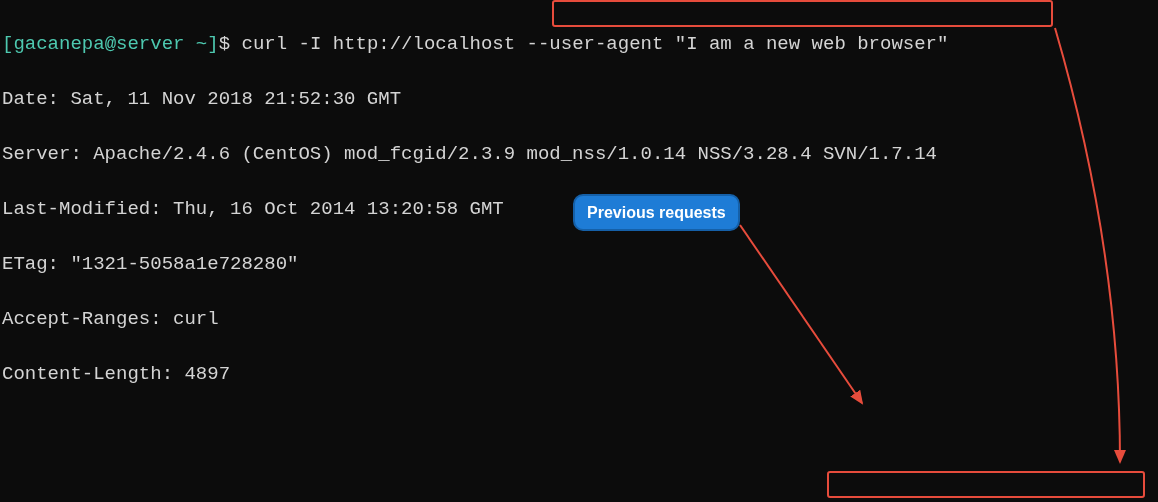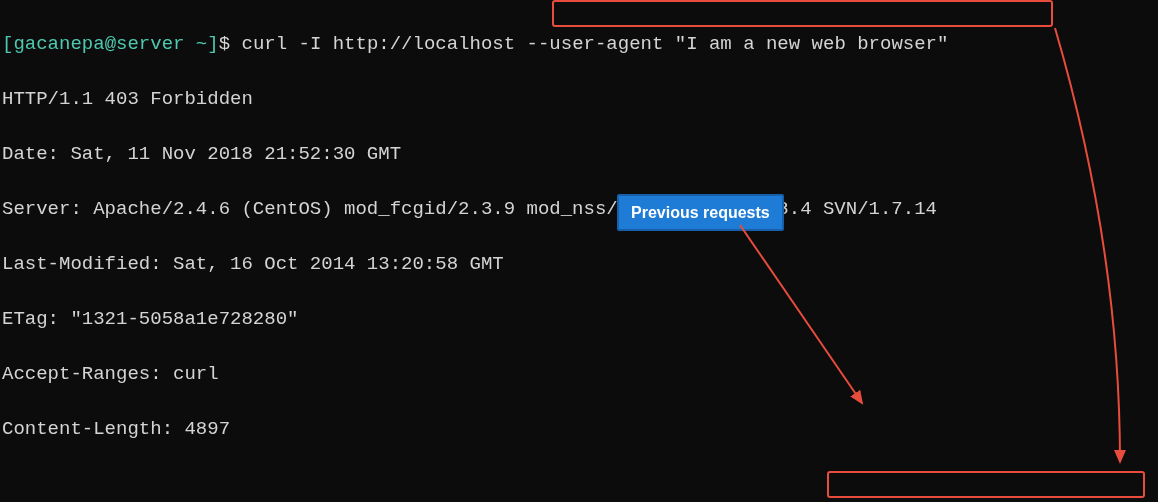--- a/index.html
+++ b/index.html
@@ -56,40 +56,38 @@
     }
     .blue-label {
       position: absolute;
       background: #1e7cd6;
       border: 2px solid #1560a8;
       color: #ffffff;
       font-family: Arial, sans-serif;
       font-size: 16px;
       font-weight: bold;
       padding: 5px 12px;
-      border-radius: 2px;
-      margin-left: 44px;
+      border-radius: 10px;
     }
     .arrow {
       position: absolute;
       pointer-events: none;
     }
     .line {
       display: block;
     }
   </style>
 </head>
 <body>
 
 <div class="terminal">
 <span class="line"><span class="prompt-bracket">[</span><span class="user">gacanepa</span><span class="at">@</span><span class="host">server</span><span class="path"> ~</span><span class="prompt-bracket">]</span><span class="dollar">$</span><span class="cmd"> curl -I http://localhost </span><span class="cmd">--user-agent "I am a new web browser"</span></span>
-<span class="line output">HTTP/1.1 403 Forbidden</span>
 <span class="line output">Date: Sat, 11 Nov 2018 21:52:30 GMT</span>
 <span class="line output">Server: Apache/2.4.6 (CentOS) mod_fcgid/2.3.9 mod_nss/1.0.14 NSS/3.28.4 SVN/1.7.14</span>
-<span class="line output">Last-Modified: Sat, 16 Oct 2014 13:20:58 GMT</span>
+<span class="line output">Last-Modified: Thu, 16 Oct 2014 13:20:58 GMT</span>
 <span class="line output">ETag: "1321-5058a1e728280"</span>
 <span class="line output">Accept-Ranges: curl</span>
 <span class="line output">Content-Length: 4897</span>
 
 
 </div>
 
 <div class="red-box" style="top:0px; left:552px; width:501px; height:27px;"></div>
 <div class="red-box" style="top:471px; left:827px; width:318px; height:27px;"></div>
 

